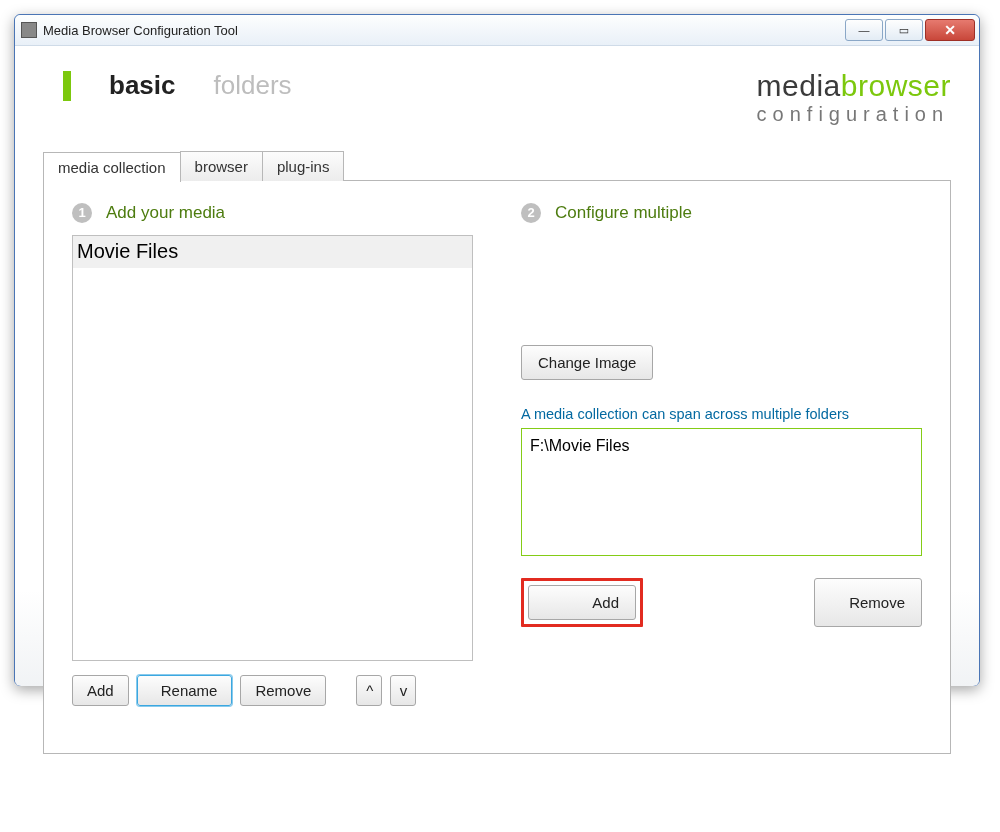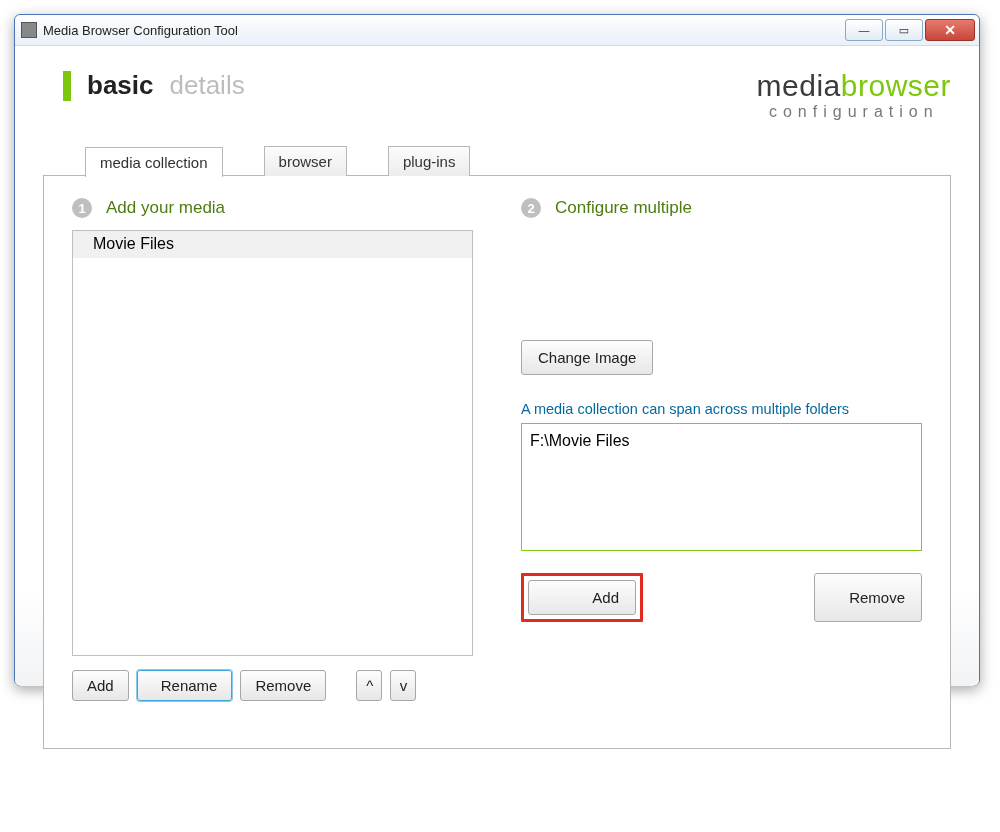--- a/index.html
+++ b/index.html
@@ -83,70 +83,69 @@
 
   .header-row {
     display: flex;
     align-items: flex-start;
     justify-content: space-between;
     margin-bottom: 26px;
   }
   .mode-tabs {
     display: flex;
     align-items: flex-end;
-    gap: 16px;
+    gap: 38px;
     padding-left: 20px;
   }
   .green-bar {
     width: 8px;
     height: 30px;
     background: #7cc80d;
   }
   .mode {
     font-size: 26px;
     color: #bdbdbd;
   }
   .mode.active {
     font-weight: 700;
     color: #222;
   }
 
   .brand {
-    text-align: center;
+    text-align: left;
     line-height: 1.05;
   }
   .brand .line1 {
     font-size: 30px;
     letter-spacing: 0.5px;
   }
   .brand .line1 .b1 { color: #3b3b3b; font-weight: 400; }
   .brand .line1 .b2 { color: #7cc80d; font-weight: 400; }
   .brand .line2 {
-    font-size: 16px;
+    font-size: 20px;
     color: #777;
     letter-spacing: 6px;
     margin-top: 2px;
   }
 
   .tabstrip {
     display: flex;
     align-items: flex-end;
     position: relative;
     z-index: 2;
   }
   .tab {
     padding: 6px 14px 6px 14px;
     border: 1px solid #b7b7b7;
     border-bottom: none;
     background: linear-gradient(#fcfcfc, #ececec);
     color: #333;
     font-size: 15px;
     margin-right: -1px;
     position: relative;
-    margin-left: 42px;
   }
   .tab.active {
     background: #ffffff;
     border-color: #b7b7b7;
     z-index: 3;
     top: 1px;
   }
 
   .tabpanel {
     border: 1px solid #b7b7b7;
@@ -190,22 +189,22 @@
   }
 
   .listbox {
     border: 1px solid #bfbfbf;
     height: 426px;
     box-sizing: border-box;
     background: #fff;
     overflow: auto;
   }
   .list-item {
-    padding: 4px 20px;
-    font-size: 16px;
+    padding: 4px 4px;
+    font-size: 20px;
     background: #f0f0f0;
     border-bottom: 1px solid transparent;
   }
 
   .button-row {
     display: flex;
     gap: 8px;
     margin-top: 14px;
     align-items: center;
   }
@@ -286,21 +285,21 @@
           </div>
       </div>
     </div>
 
     <div class="client">
 
       <div class="header-row">
         <div class="mode-tabs">
           <div class="green-bar"></div>
           <div class="mode active">basic</div>
-          <div class="mode">details</div>
+          <div class="mode">folders</div>
         </div>
         <div class="brand">
           <div class="line1">
             <span class="b1">media</span><span class="b2">browser</span>
           </div>
           <div class="line2">configuration</div>
         </div>
       </div>
 
       <div class="tabstrip">

